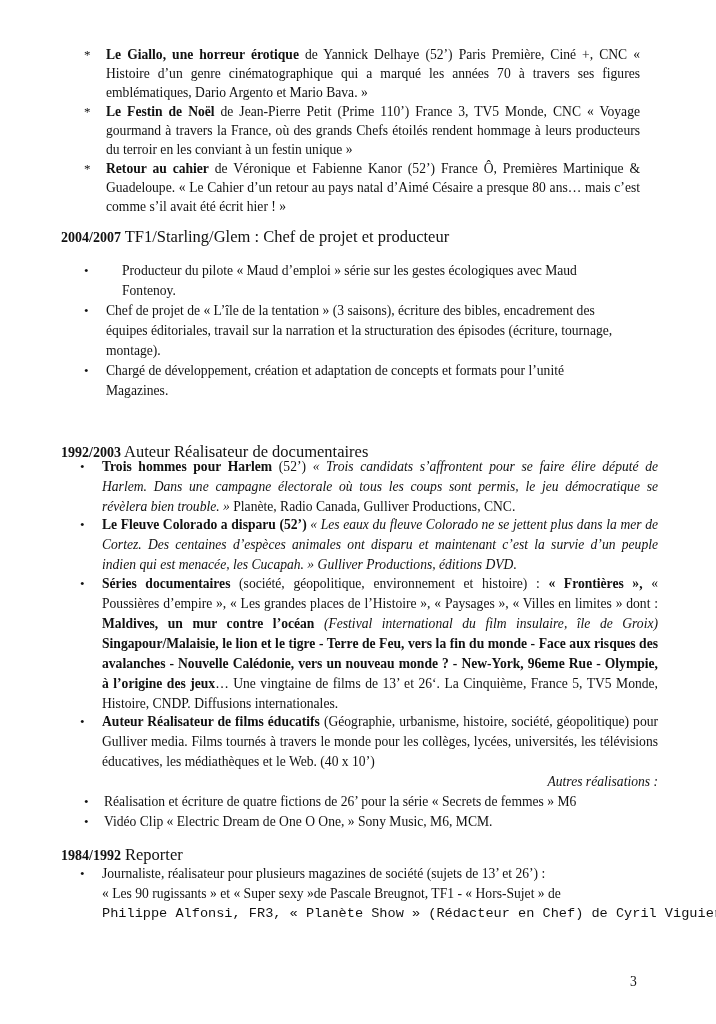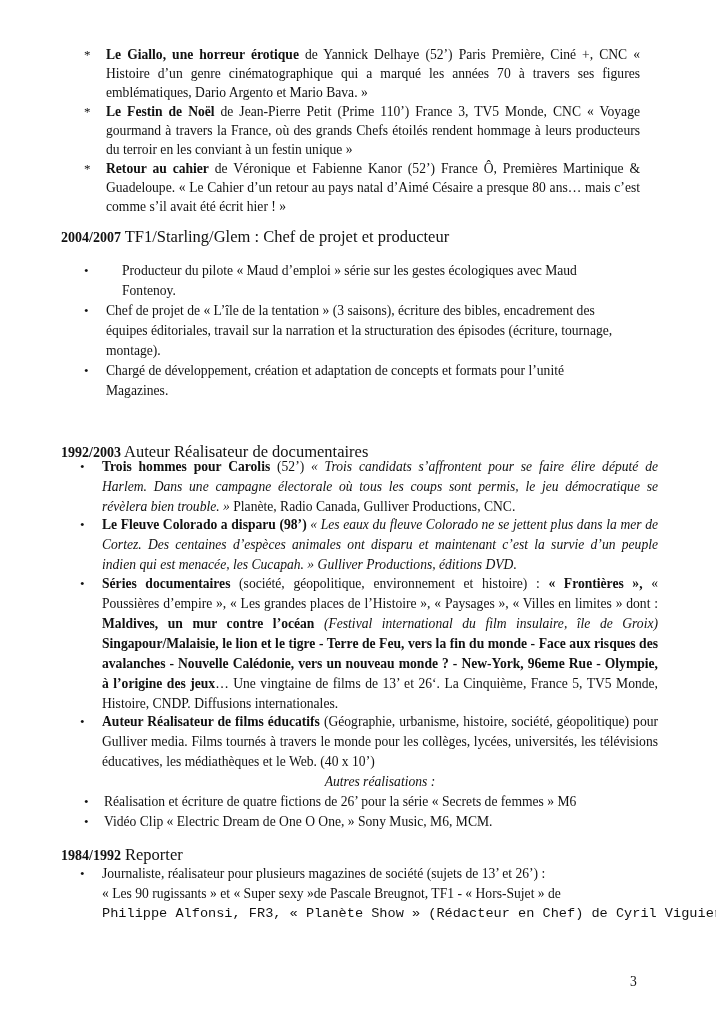--- a/index.html
+++ b/index.html
@@ -52,37 +52,37 @@
     <span class="bullet">•</span>
     <span class="body" style="margin-left:22px;">Chargé de développement, création et adaptation de concepts et formats pour l’unité Magazines.</span>
   </div>
 
   <div class="section-head" style="top:442px;">
     <span class="years">1992/2003</span><span> Auteur Réalisateur de documentaires</span>
   </div>
 
   <div class="dot-item justify" style="top:457px; left:80px; width:578px;">
     <span class="bullet">•</span>
-    <span class="body" style="margin-left:22px;"><b>Trois hommes pour Carolis</b><span> (52’) </span><i>« Trois candidats s’affrontent pour se faire élire député de Harlem. Dans une campagne électorale où tous les coups sont permis, le jeu démocratique se révèlera bien trouble. »</i><span> Planète, Radio Canada, Gulliver Productions, CNC.</span></span>
+    <span class="body" style="margin-left:22px;"><b>Trois hommes pour Harlem</b><span> (52’) </span><i>« Trois candidats s’affrontent pour se faire élire député de Harlem. Dans une campagne électorale où tous les coups sont permis, le jeu démocratique se révèlera bien trouble. »</i><span> Planète, Radio Canada, Gulliver Productions, CNC.</span></span>
   </div>
 
   <div class="dot-item justify" style="top:515px; left:80px; width:578px;">
     <span class="bullet">•</span>
-    <span class="body" style="margin-left:22px;"><b>Le Fleuve Colorado a disparu (98’)</b><i> « Les eaux du fleuve Colorado ne se jettent plus dans la mer de Cortez. Des centaines d’espèces animales ont disparu et maintenant c’est la survie d’un peuple indien qui est menacée, les Cucapah. » Gulliver Productions, éditions DVD.</i></span>
+    <span class="body" style="margin-left:22px;"><b>Le Fleuve Colorado a disparu (52’)</b><i> « Les eaux du fleuve Colorado ne se jettent plus dans la mer de Cortez. Des centaines d’espèces animales ont disparu et maintenant c’est la survie d’un peuple indien qui est menacée, les Cucapah. » Gulliver Productions, éditions DVD.</i></span>
   </div>
 
   <div class="dot-item justify" style="top:574px; left:80px; width:578px;">
     <span class="bullet">•</span>
     <span class="body" style="margin-left:22px;"><b>Séries documentaires</b><span> (société, géopolitique, environnement et histoire) : </span><b>« Frontières »,</b><span> « Poussières d’empire », « Les grandes places de l’Histoire », « Paysages », « Villes en limites » dont : </span><b>Maldives, un mur contre l’océan</b><i> (Festival international du film insulaire, île de Groix)</i><b> Singapour/Malaisie, le lion et le tigre - Terre de Feu, vers la fin du monde - Face aux risques des avalanches - Nouvelle Calédonie, vers un nouveau monde ? - New-York, 96eme Rue - Olympie, à l’origine des jeux</b><span>… Une vingtaine de films de 13’ et 26‘. La Cinquième, France 5, TV5 Monde, Histoire, CNDP. Diffusions internationales.</span></span>
   </div>
 
   <div class="dot-item justify" style="top:712px; left:80px; width:578px;">
     <span class="bullet">•</span>
     <span class="body" style="margin-left:22px;"><b>Auteur Réalisateur de films éducatifs</b><span> (Géographie, urbanisme, histoire, société, géopolitique) pour Gulliver media. Films tournés à travers le monde pour les collèges, lycées, universités, les télévisions éducatives, les médiathèques et le Web. (40 x 10’)</span></span>
-    <i class="body" style="margin-left:22px; text-align:center;">Autres réalisations :</i>
+    <i class="body" style="margin-left:22px; text-align:right;">Autres réalisations :</i>
   </div>
 
   <div class="dot-item" style="top:792px; left:84px;">
     <span class="bullet">•</span>
     <span class="body" style="margin-left:20px;">Réalisation et écriture de quatre fictions de 26’ pour la série « Secrets de femmes » M6</span>
   </div>
   <div class="dot-item" style="top:812px; left:84px;">
     <span class="bullet">•</span>
     <span class="body" style="margin-left:20px;">Vidéo Clip « Electric Dream de One O One, » Sony Music, M6, MCM.</span>
   </div>

